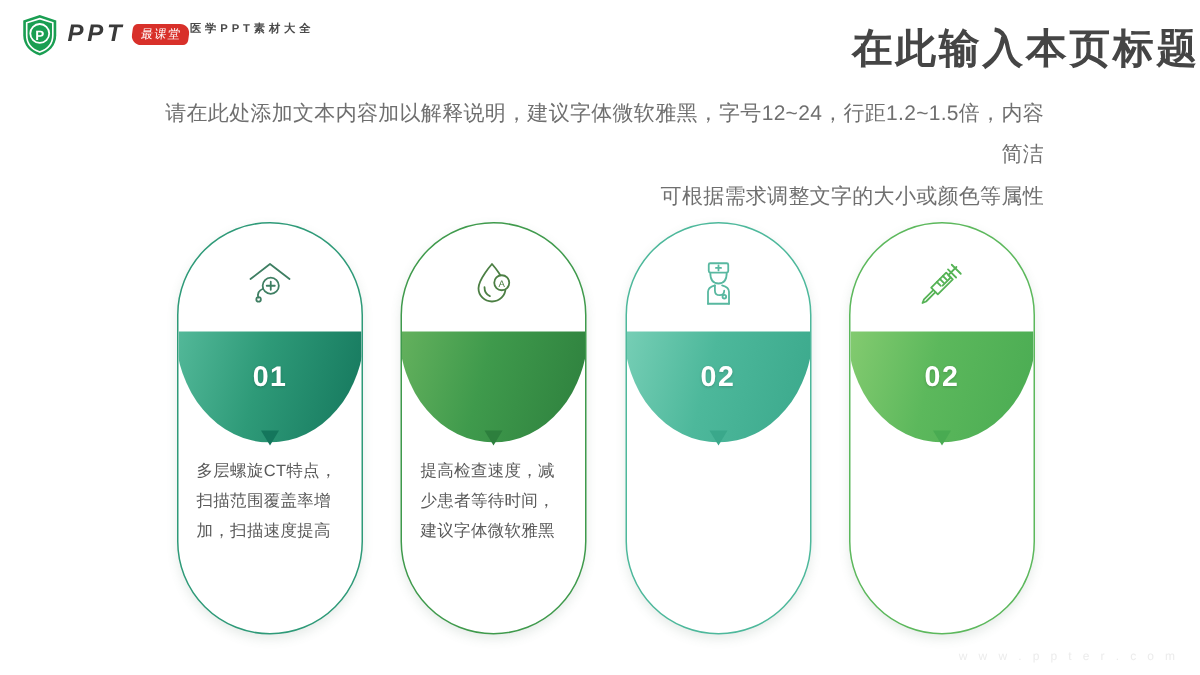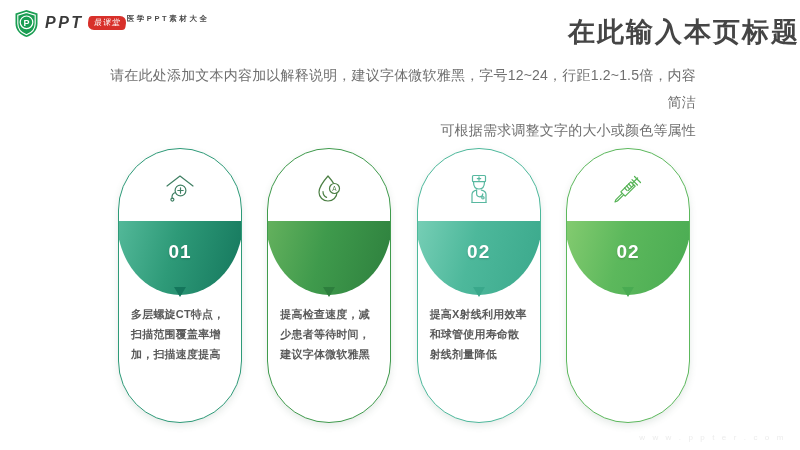--- a/index.html
+++ b/index.html
@@ -180,21 +180,20 @@
   .card-body {
     position: absolute;
     left: 13px;
     top: 156px;
     width: 98px;
     font-size: 11px;
     line-height: 1.82;
     color: #5a5a5a;
     text-align: left;
     letter-spacing: 0.2px;
-    font-weight: bold;
   }
 
   
   .footer-mark {
     position: absolute;
     right: 14px;
     bottom: 8px;
     font-size: 8px;
     color: #ececec;
     letter-spacing: 2.6px;
@@ -279,21 +278,20 @@
         <rect x="9.5" y="3.5" width="13" height="6.2" rx="1"></rect>
         <path d="M16 4.9 V8.3 M14.3 6.6 H17.7"></path>
         <path d="M10.5 9.7 C10.5 14.6 12.8 17 16 17 C19.2 17 21.5 14.6 21.5 9.7"></path>
         <path d="M9 30.5 V22.5 C9 20.3 11.2 18.8 13.6 18.2 M23 30.5 V22.5 C23 20.3 20.8 18.8 18.4 18.2"></path>
         <path d="M9 30.5 H23"></path>
         <path d="M13.6 18.2 V21.6 C13.6 23.6 15 24.8 16.8 24.8 C18.6 24.8 19.8 23.6 19.8 21.8"></path>
         <circle cx="19.9" cy="25.8" r="1.2"></circle>
       </svg>
     </div>
     <div class="band-num">02</div>
-    <div class="card-body">提高X射线利用效率和球管使用寿命散射线剂量降低</div>
   </div>
 
   <div class="card" style="--c-light: #8ccf74; --c-mid: #5cb85c; --c-dark: #49ab52;">
     <div class="card-shell">
       <div class="band-wrap">
         <div class="band"></div>
       </div>
     </div>
     <div class="band-tip"></div>
     <div class="card-icon">

